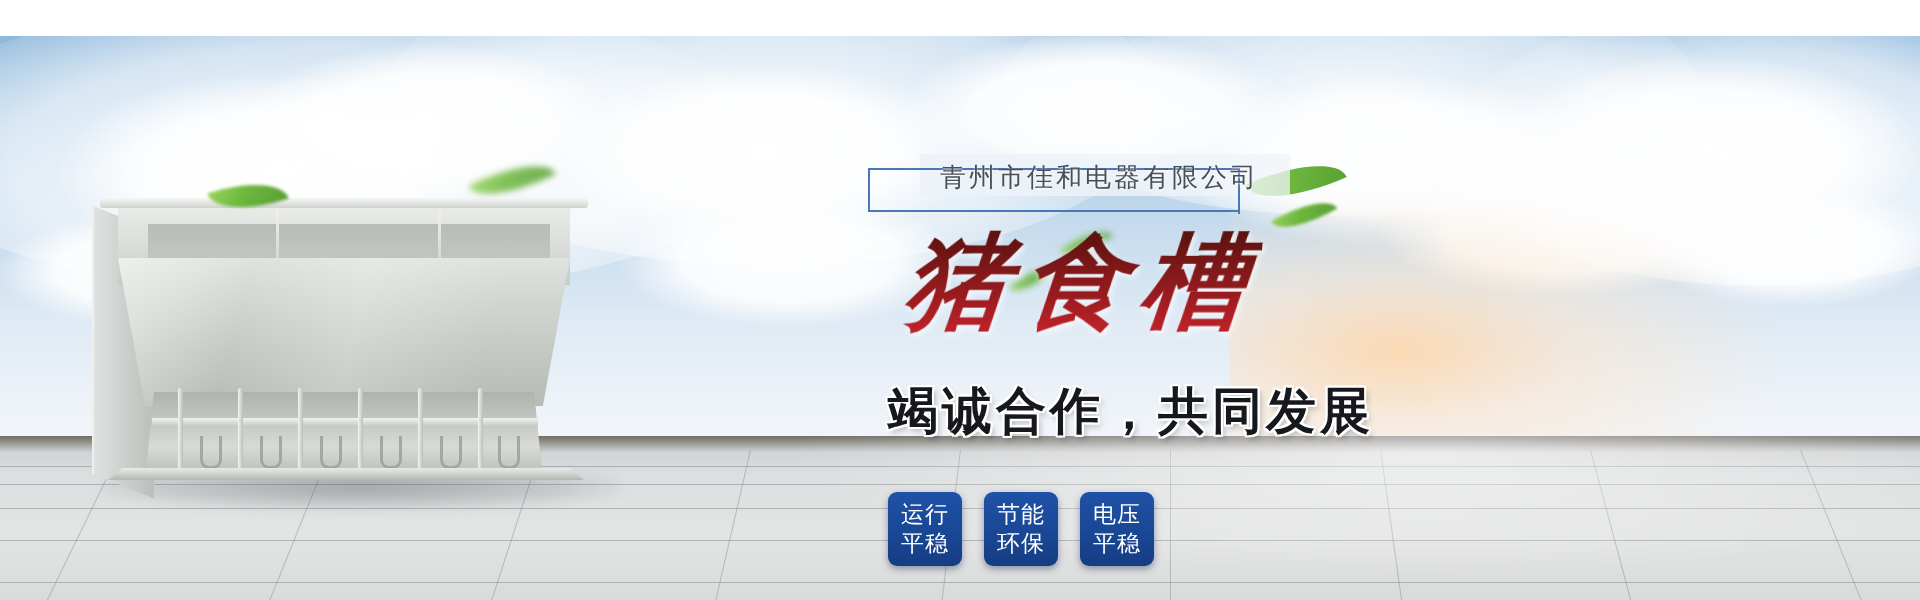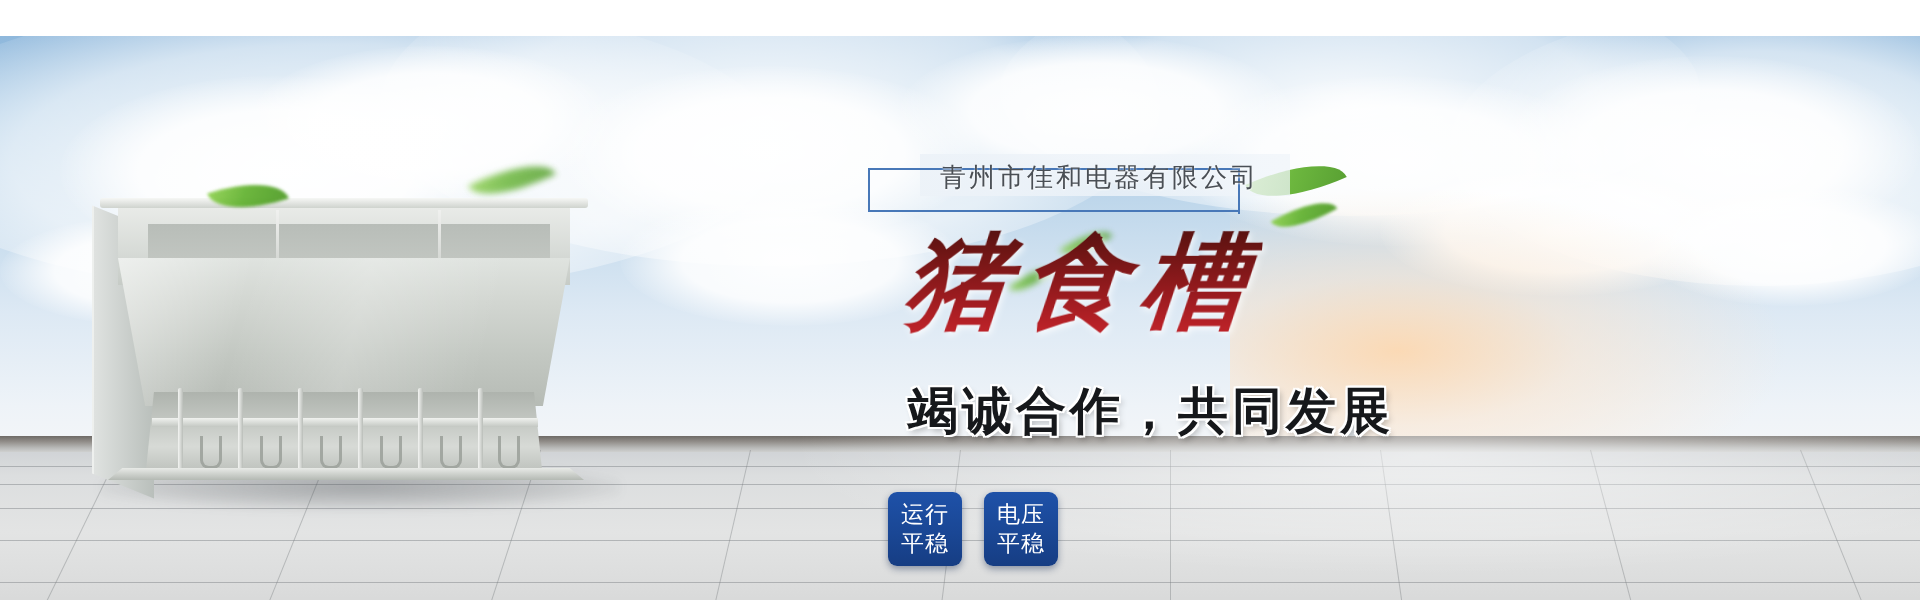--- a/index.html
+++ b/index.html
@@ -177,21 +177,21 @@
     white-space:nowrap;
     background:linear-gradient(to bottom,#49100f 0%,#6d1514 26%,#9a1b1f 58%,#bb2228 82%,#c62a30 100%);
     -webkit-background-clip:text;background-clip:text;
     color:transparent;-webkit-text-fill-color:transparent;
     font-style:italic;
     transform:skewX(-5deg);
     filter:drop-shadow(2px 3px 3px rgba(255,255,255,.75));
   }
 
   .subtitle{
-    position:absolute;left:908px;top:342px;
+    position:absolute;left:888px;top:342px;
     font-family:"DejaVu Sans","Liberation Sans",sans-serif;
     font-size:50px;font-weight:700;
     letter-spacing:4px;color:#16181b;
     white-space:nowrap;
     text-shadow:
       2px 0 0 #fff,-2px 0 0 #fff,0 2px 0 #fff,0 -2px 0 #fff,
       2px 2px 0 #fff,-2px -2px 0 #fff,2px -2px 0 #fff,-2px 2px 0 #fff,
       3px 4px 6px rgba(0,0,0,.28);
   }
 
@@ -442,19 +442,23 @@
     <div class="maintitle">猪食槽</div>
 
     <div class="subtitle">竭诚合作，共同发展</div>
 
     <div class="badges">
       <div class="badge">
         <span>运行</span>
         <span>平稳</span>
       </div>
       <div class="badge">
+        <span>节能</span>
+        <span>环保</span>
+      </div>
+      <div class="badge">
         <span>电压</span>
         <span>平稳</span>
       </div>
     </div>
 
   </div>
 </div>
 
 </body></html>

